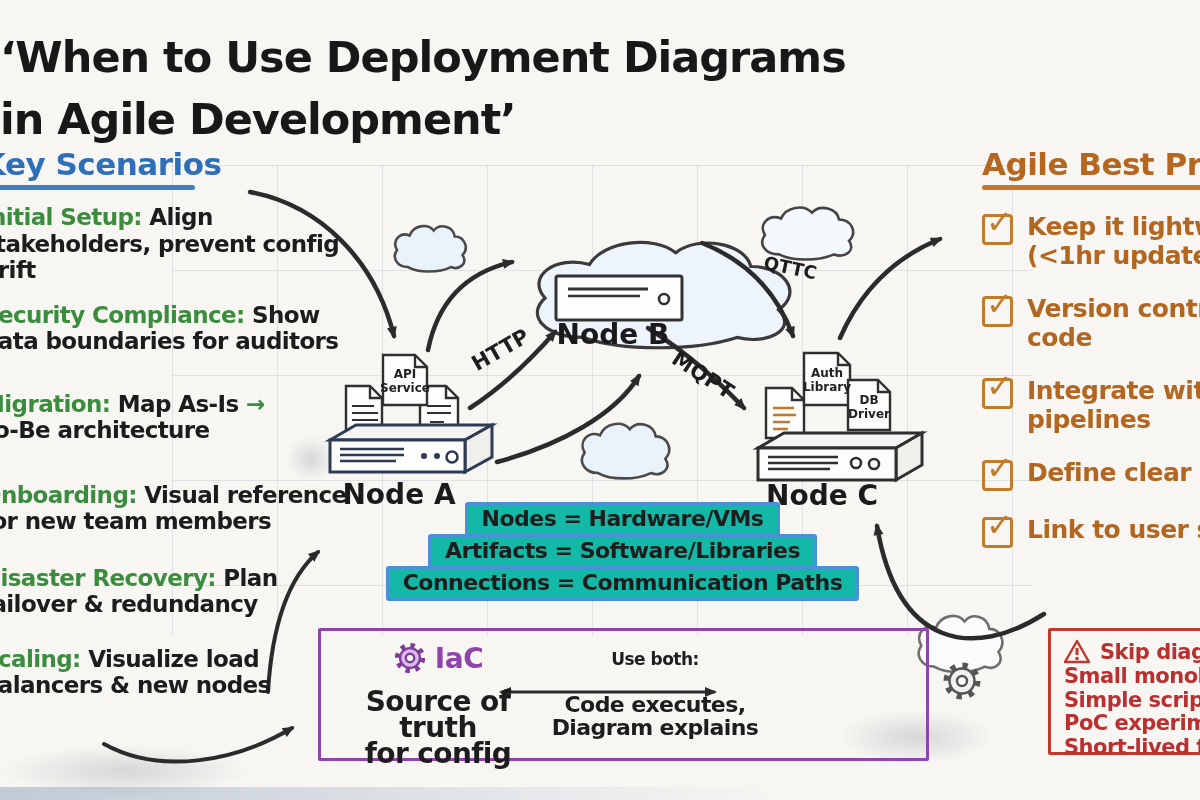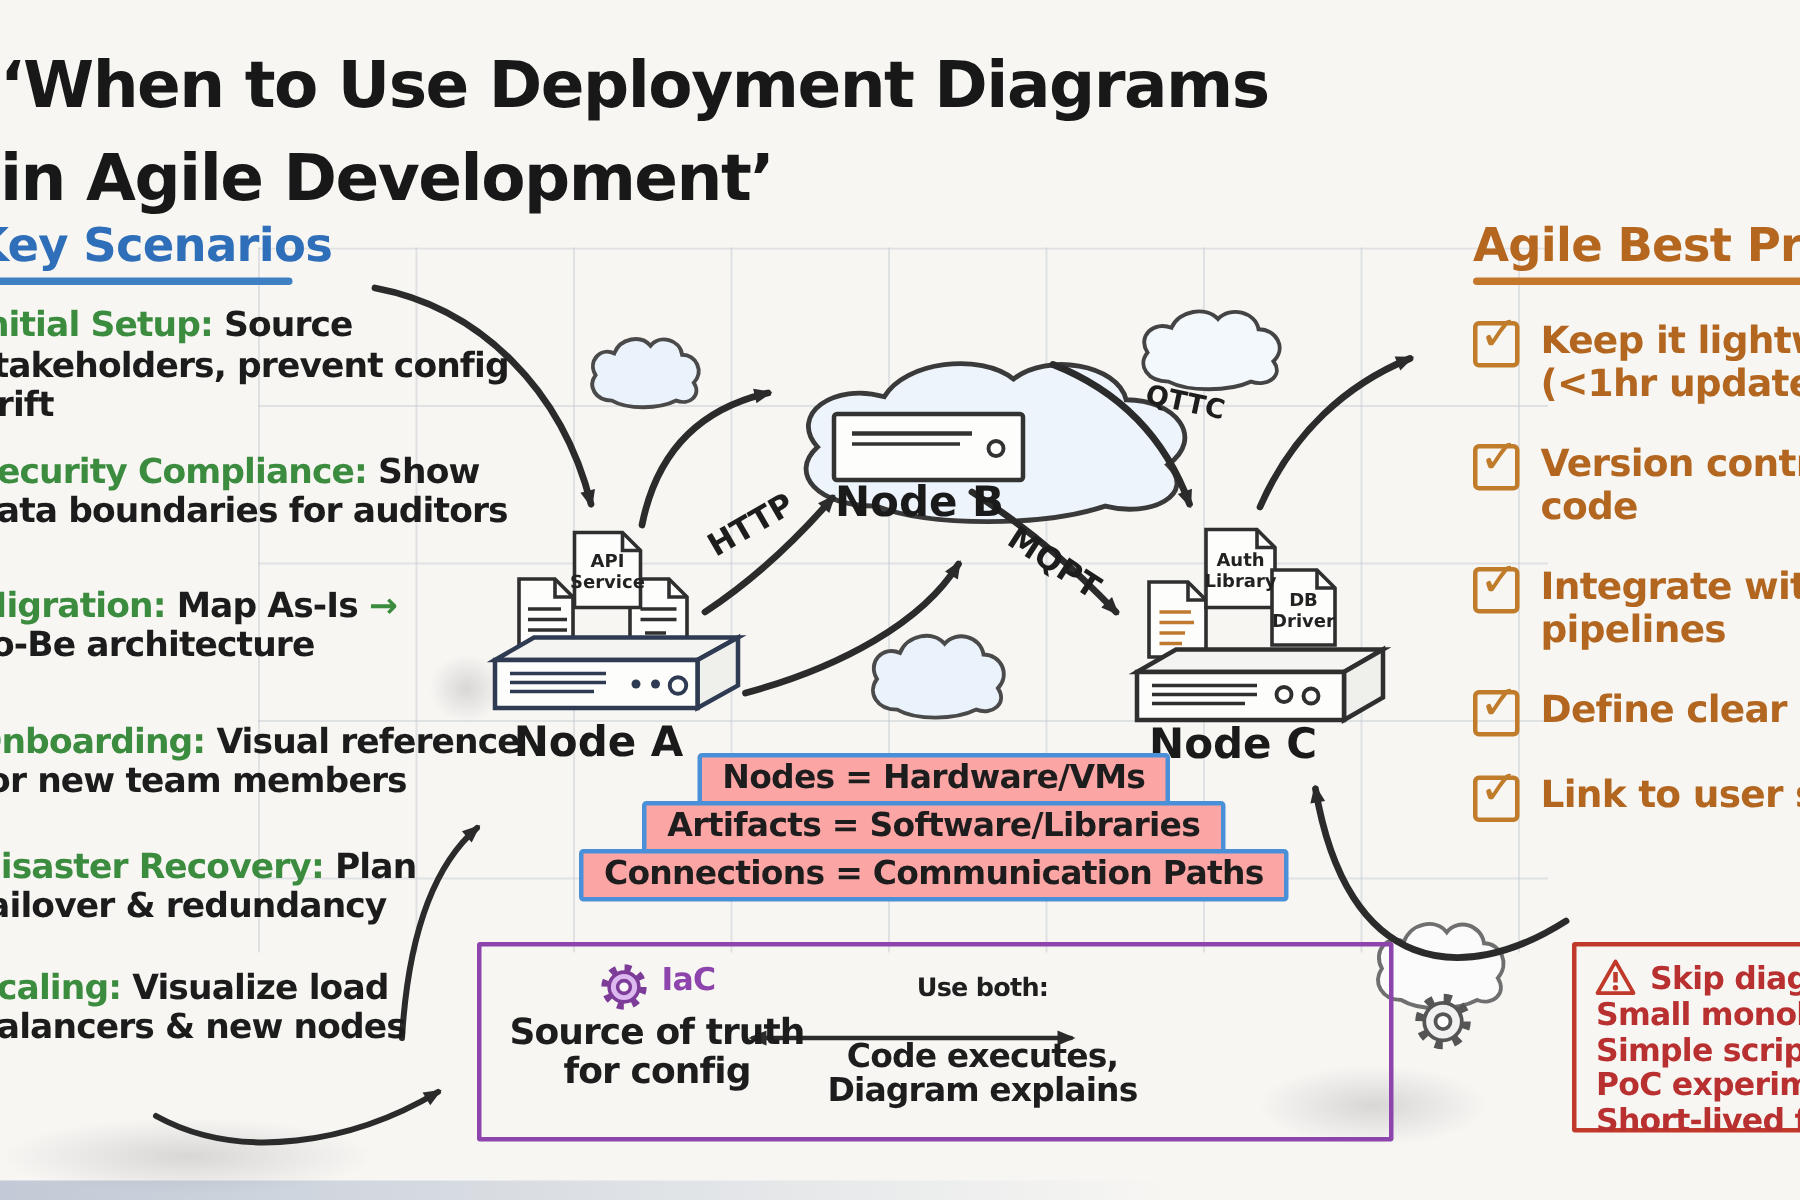--- a/index.html
+++ b/index.html
@@ -46,31 +46,31 @@
   .h-orange{font-size:31px;font-weight:700;color:#b5671f;letter-spacing:-.5px;white-space:nowrap;}
   .u-orange{width:228px;background:#c4782c;}
   #bp-items{margin-top:22px;}
   .bp-item{display:flex;gap:14px;align-items:flex-start;margin-bottom:24px;}
   .bp-text{font-size:25px;font-weight:700;letter-spacing:-.5px;line-height:29px;color:#b2661f;white-space:nowrap;}
   .cb{flex:0 0 auto;width:25px;height:25px;border:3.5px solid #c07c2b;border-radius:4px;position:relative;margin-top:2px;}
   .cb .mark{position:absolute;left:1px;top:-14px;font-size:32px;font-weight:700;color:#c07c2b;}
 
   
   #legend{position:absolute;left:400px;top:505px;width:445px;display:flex;flex-direction:column;align-items:center;z-index:3;}
-  .legend-row{background:#fca5a5;border:3px solid #4a90d9;border-radius:3px;padding:1px 14px 3px 14px;
+  .legend-row{background:#14b8a6;border:3px solid #4a90d9;border-radius:3px;padding:1px 14px 3px 14px;
     font-size:22px;font-weight:700;letter-spacing:-.5px;color:#1d1d1d;white-space:nowrap;margin-top:-3px;}
 
   
   #iac-panel{position:absolute;left:318px;top:628px;width:605px;height:127px;border:3.5px solid #8e44ad;border-radius:2px;z-index:3;}
   .pp-col{position:absolute;text-align:center;}
   #pp-left{left:8px;top:10px;width:218px;}
   #pp-mid{left:228px;top:18px;width:212px;}
   #pp-right{left:402px;top:8px;width:200px;}
-  .pp-title{font-size:21px;font-weight:700;color:#8e44ad;display:flex;justify-content:center;gap:8px;letter-spacing:-.5px;}
-  .pp-body{font-size:24px;font-weight:700;letter-spacing:-.6px;line-height:26px;color:#1d1d1d;margin-top:0;}
+  .pp-title{font-size:28px;font-weight:700;color:#8e44ad;display:flex;align-items:center;justify-content:center;gap:8px;letter-spacing:-.5px;}
+  .pp-body{font-size:28px;font-weight:700;letter-spacing:-.6px;line-height:26px;color:#1d1d1d;margin-top:14px;}
   #pp-mid .pp-body{font-size:22px;line-height:23px;margin-top:24px;}
   #pp-mid .pp-head{font-size:17px;font-weight:700;letter-spacing:-.5px;}
 
   
   #skip-panel{position:absolute;left:1048px;top:628px;width:235px;height:127px;border:3px solid #c0392b;border-radius:2px;
     padding:8px 0 0 12px;box-sizing:border-box;z-index:3;}
   .warn-row{display:flex;align-items:center;gap:9px;}
   .warn-text{font-size:21px;font-weight:700;letter-spacing:-.5px;color:#b93030;white-space:nowrap;line-height:23px;}
   .warn-line{font-size:21px;font-weight:700;letter-spacing:-.5px;color:#b93030;white-space:nowrap;line-height:23.5px;margin-left:1px;}
 
@@ -187,21 +187,21 @@
   <div id="title" class="html-layer">
     <div>‘When to Use Deployment Diagrams</div>
     <div>in Agile Development’</div>
   </div>
 
   <div id="key-scenarios" class="html-layer">
     <div class="h-blue">Key Scenarios</div>
     <div class="underline u-blue"></div>
     <div id="ks-items">
       <div class="ks-item m1">
-        <div class="nw"><span class="lbl">Initial Setup:</span><span> Source</span><span class="arr"></span></div>
+        <div class="nw"><span class="lbl">Initial Setup:</span><span> Align</span><span class="arr"></span></div>
         <div class="nw">stakeholders, prevent config</div>
         <div class="nw">drift</div>
       </div>
       <div class="ks-item m2">
         <div class="nw"><span class="lbl">Security Compliance:</span><span> Show</span><span class="arr"></span></div>
         <div class="nw">data boundaries for auditors</div>
         <div class="nw"></div>
       </div>
       <div class="ks-item m3">
         <div class="nw"><span class="lbl">Migration:</span><span> Map As-Is </span><span class="arr">→</span></div>

